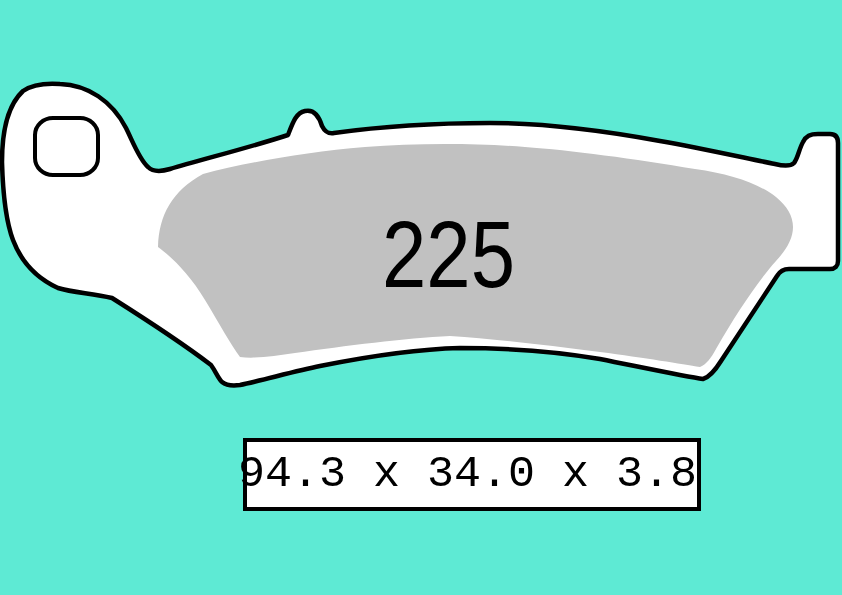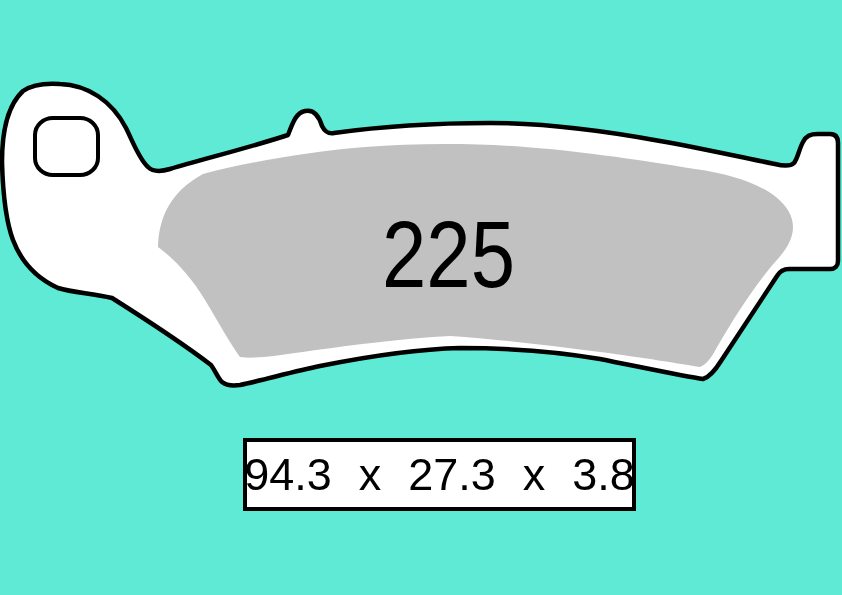--- a/index.html
+++ b/index.html
@@ -27,32 +27,33 @@
   .friction { stroke: none; }
   .part-number {
     fill: #000000;
     font-family: "Liberation Sans", "DejaVu Sans", sans-serif;
     font-size: 95px;
   }
   .dim-box {
     position: absolute;
     left: 243px;
     top: 438px;
-    width: 393px;
+    width: 458px;
     height: 73px;
     box-sizing: border-box;
     border: 4px solid #000000;
     background: #ffffff;
     display: flex;
     align-items: center;
-    justify-content: center;
+    justify-content: flex-end;
     gap: 27px;
     font-size: 45px;
     color: #000000;
     white-space: nowrap;
+    font-family: Liberation Mono, monospace;
   }
 </style>
 </head>
 <body>
 
 <div class="stage">
 
   <svg class="diagram-svg" width="842" height="595" viewBox="0 0 842 595">
 
     <path class="outline" d="M 60 84
@@ -110,18 +111,18 @@
          C 231 345, 219 323, 205 300
          C 190 275, 172 257, 158 247
          Z" fill="#c1c1c1"></path>
 
     <text class="part-number" x="382" y="287" textLength="133" lengthAdjust="spacingAndGlyphs">225</text>
   </svg>
 
   <div class="dim-box">
     <span>94.3</span>
     <span>x</span>
-    <span>27.3</span>
+    <span>34.0</span>
     <span>x</span>
     <span>3.8</span>
   </div>
 
 </div>
 
 </body></html>

